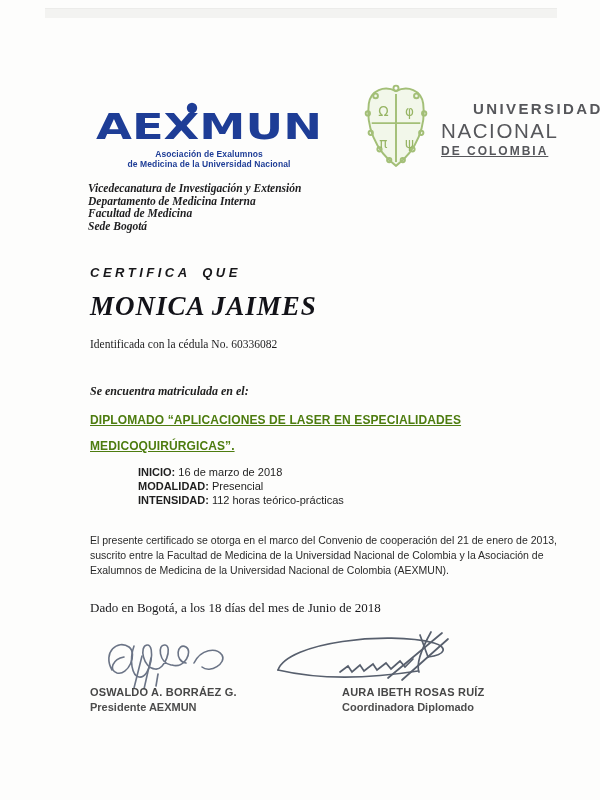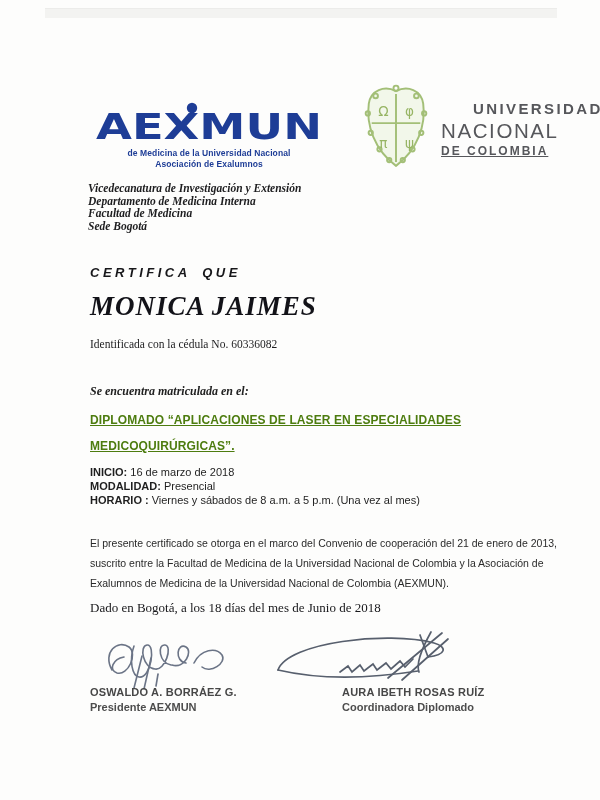--- a/index.html
+++ b/index.html
@@ -34,46 +34,46 @@
   .holder-name{left:90px;top:291px;font-family:"Liberation Serif",serif;font-style:italic;font-weight:bold;
                font-size:27px;letter-spacing:1px;color:#121218;}
   .id-line{left:90px;top:338px;font-family:"Liberation Serif",serif;font-size:11.5px;color:#1c1c1e;text-align:center;}
 
   .intro{left:90px;top:384px;font-family:"Liberation Serif",serif;font-style:italic;font-weight:600;
          font-size:12px;color:#222;}
   .program-title{left:90px;top:407px;width:478px;font-size:12px;font-weight:bold;
                  line-height:26px;color:#4d7c0f;letter-spacing:.1px;text-decoration:underline;}
 
   .details{left:90px;top:466px;font-size:11px;line-height:13.8px;color:#1f1f1f;}
-  .details .lbl{font-weight:bold;}
+  .details .lbl{font-weight:bold;margin-left:48px;}
   .details .val{margin-left:3px;}
 
-  .paragraph{left:90px;top:533px;width:472px;font-size:10.5px;line-height:20px;color:#2a2a2a;}
+  .paragraph{left:90px;top:533px;width:472px;font-size:10.5px;line-height:15px;color:#2a2a2a;}
 
   .issued{left:90px;top:600px;font-family:"Liberation Serif",serif;font-size:13px;color:#17171a;font-weight:500;}
 
   .sig-name{font-size:11px;font-weight:600;color:#474747;letter-spacing:.2px;}
   .sig-title{font-size:11px;font-weight:600;color:#4d4d4d;margin-top:3px;}
   .sig-block-left{left:90px;top:686px;}
   .sig-block-right{left:342px;top:686px;}
   .sig-svg-left{left:98px;top:634px;}
   .sig-svg-right{left:268px;top:626px;}
 </style>
 </head>
 <body>
 
 <div class="abs top-band"></div>
 
 <div class="abs aexmun">
   <svg width="228" height="44" viewBox="0 0 228 44">
     <circle cx="97" cy="7" r="5.2" fill="#1e3d96"></circle>
     <text x="1" y="38" font-family="DejaVu Sans, sans-serif" font-weight="bold" font-size="36" fill="#1e3d96" textLength="226" lengthAdjust="spacingAndGlyphs">AEXMUN</text>
   </svg>
+  <div class="tagline">Asociación de Exalumnos</div>
   <div class="tagline" style="margin-top:0;">de Medicina de la Universidad Nacional</div>
-  <div class="tagline">Asociación de Exalumnos</div>
 </div>
 
 <div class="abs unal">
   <svg width="68" height="88" viewBox="0 0 70 90">
     <g stroke="#a3bf77" fill="none" stroke-width="2">
       <path d="M35,7 C23,1 9,6 7,20 C4,42 13,68 35,84 C57,68 66,42 63,20 C61,6 47,1 35,7 Z" fill="#f2f7ea"></path>
       <circle cx="35" cy="4" r="2.6"></circle>
       <circle cx="14" cy="12" r="2.4"></circle>
         <circle cx="56" cy="12" r="2.4"></circle>
       <circle cx="6" cy="30" r="2.2"></circle>
@@ -116,21 +116,21 @@
 <div class="abs program-title">DIPLOMADO “APLICACIONES DE LASER EN ESPECIALIDADES MEDICOQUIRÚRGICAS”.</div>
 
 <div class="abs details">
   <div>
     <span class="lbl">INICIO:</span><span class="val">16 de marzo de 2018</span>
   </div>
   <div>
     <span class="lbl">MODALIDAD:</span><span class="val">Presencial</span>
   </div>
   <div>
-    <span class="lbl">HORARIO :</span><span class="val">Viernes y sábados de 8 a.m. a 5 p.m. (Una vez al mes)</span>
+    <span class="lbl">INTENSIDAD:</span><span class="val">112 horas teórico-prácticas</span>
   </div>
 </div>
 
 <div class="abs paragraph">El presente certificado se otorga en el marco del Convenio de cooperación del 21 de enero de 2013, suscrito entre la Facultad de Medicina de la Universidad Nacional de Colombia y la Asociación de Exalumnos de Medicina de la Universidad Nacional de Colombia (AEXMUN).</div>
 <div class="abs issued">Dado en Bogotá, a los 18 días del mes de Junio de 2018</div>
 
 <svg class="abs sig-svg-left" width="140" height="58" viewBox="0 0 140 58">
   <g stroke="#6b7486" stroke-width="1.6" fill="none" stroke-linecap="round">
     <path d="M14,36 C4,18 20,5 31,13 C40,20 30,42 19,39 C10,36 15,25 26,23"></path>
     <path d="M36,12 C31,26 34,42 41,43 C53,45 58,10 49,11 C41,12 45,34 57,35 C67,37 75,12 67,11 C59,10 61,29 73,31"></path>

